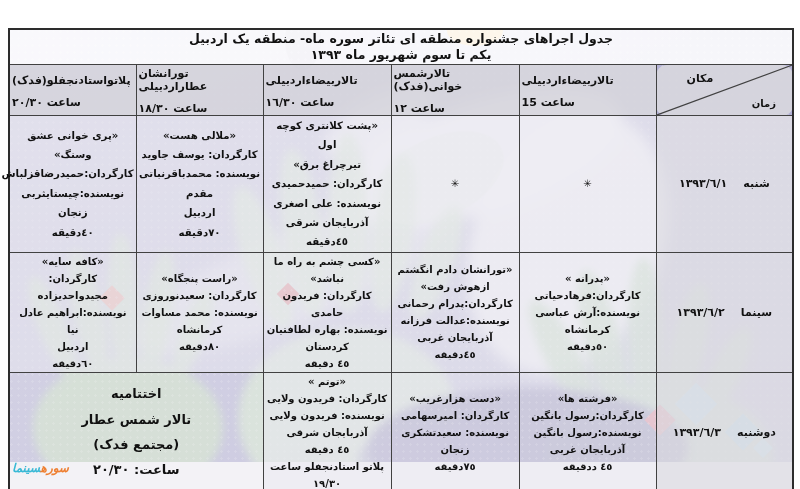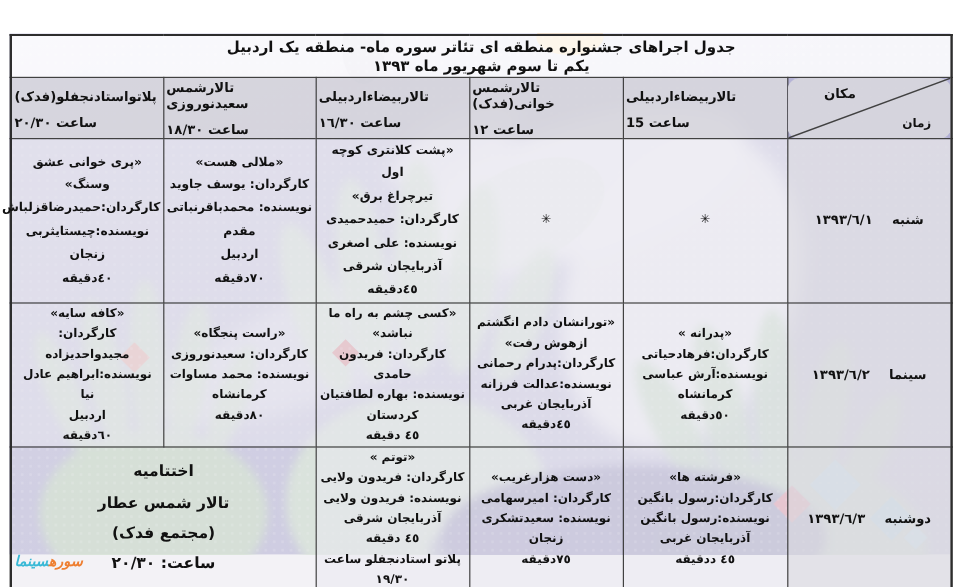--- a/index.html
+++ b/index.html
@@ -150,21 +150,21 @@
     <div class="v-name">تالارشمس خوانی(فدک)</div>
     <div class="v-time">ساعت ١٢</div>
   </th>
 
   <th class="venue">
     <div class="v-name">تالاربیضاءاردبیلی</div>
     <div class="v-time">ساعت ١٦/٣٠</div>
   </th>
 
   <th class="venue">
-    <div class="v-name">تالارشمس سعیدنوروزی</div>
+    <div class="v-name">تورانشان عطاراردبیلی</div>
     <div class="v-time">ساعت ١٨/٣٠</div>
   </th>
 
   <th class="venue">
     <div class="v-name">پلاتواستادنجفلو(فدک)</div>
     <div class="v-time">ساعت ٢٠/٣٠</div>
   </th>
 </tr>
     </thead>
     <tbody id="body-rows">

